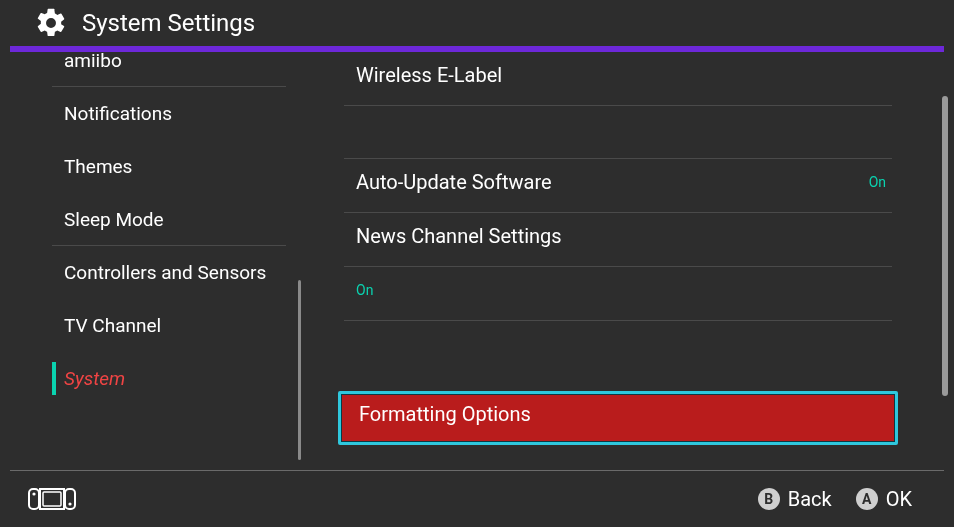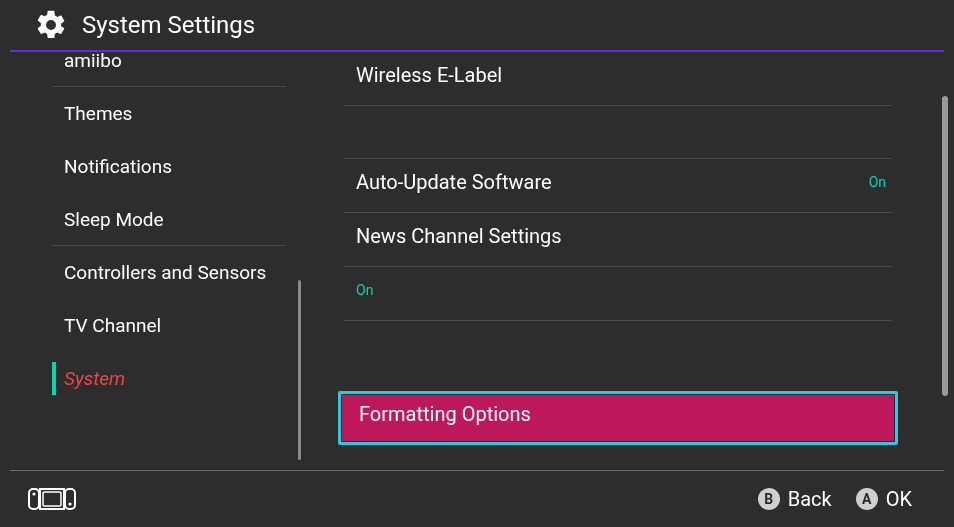--- a/index.html
+++ b/index.html
@@ -10,21 +10,21 @@
     overflow: hidden;
     color: #ffffff;
   }
   
   .header {
     position: absolute;
     left: 10px; top: 0; right: 10px;
     height: 52px;
     display: flex;
     align-items: center;
-    border-bottom: 2px solid #6d28d9;
+    border-bottom: 6px solid #6d28d9;
     padding-left: 24px;
   }
   .header .gear {
     width: 34px; height: 34px;
     display: flex; align-items: center; justify-content: center;
     margin-right: 14px;
   }
   .header .title {
     font-size: 24px;
     color: #ffffff;
@@ -118,21 +118,21 @@
     content: "";
     position: absolute;
     left: 14px; right: 14px; bottom: 0;
     height: 1px;
     background: #4a4a4a;
   }
   .row.no-border::after { display: none; }
   .row.highlighted {
     border: 3px solid #2fc7dd;
     border-radius: 2px;
-    background: #be185d;
+    background: #b91c1c;
     margin: 0 8px;
     padding-left: 18px;
     box-shadow: inset 0 0 0 1px #0a3a44;
   }
   .row.highlighted::after { display: none; }
   .spacer-lg { height: 52px; }
   .spacer-xl { height: 70px; }
   
   .vscroll {
     position: absolute;
@@ -187,24 +187,24 @@
   </span>
   <span class="title">System Settings</span>
 </div>
 
 <div class="sidebar">
   <div class="sidebar-inner">
     <div class="sidebar-item divider-after">
         <span>amiibo</span>
       </div>
     <div class="sidebar-item">
+        <span>Notifications</span>
+      </div>
+    <div class="sidebar-item">
         <span>Themes</span>
-      </div>
-    <div class="sidebar-item">
-        <span>Notifications</span>
       </div>
     <div class="sidebar-item divider-after">
         <span>Sleep Mode</span>
       </div>
     <div class="sidebar-item">
         <span>Controllers and Sensors</span>
       </div>
     <div class="sidebar-item">
         <span>TV Channel</span>
       </div>

